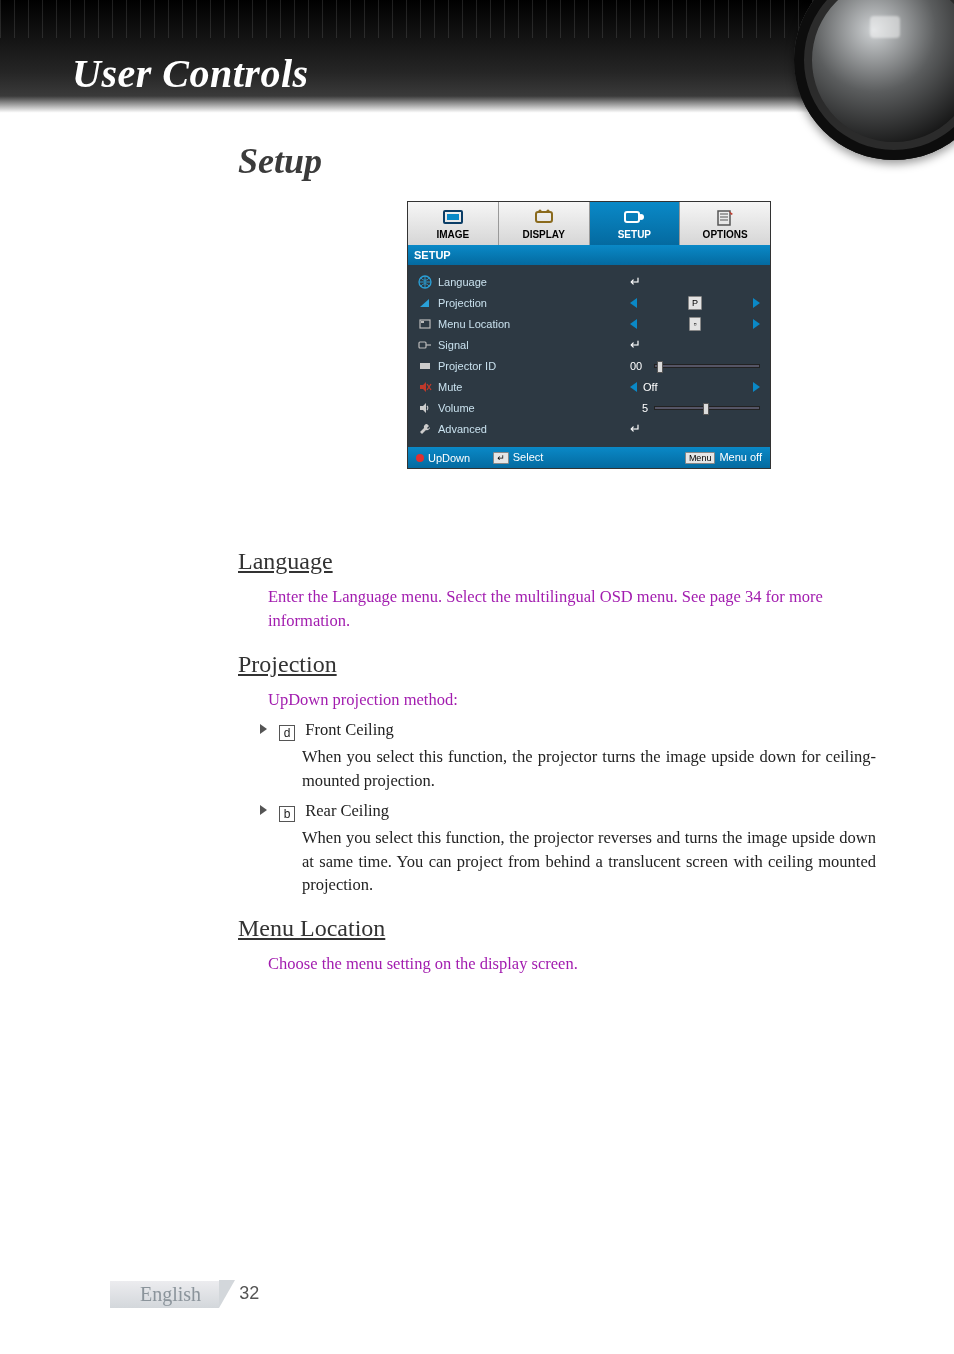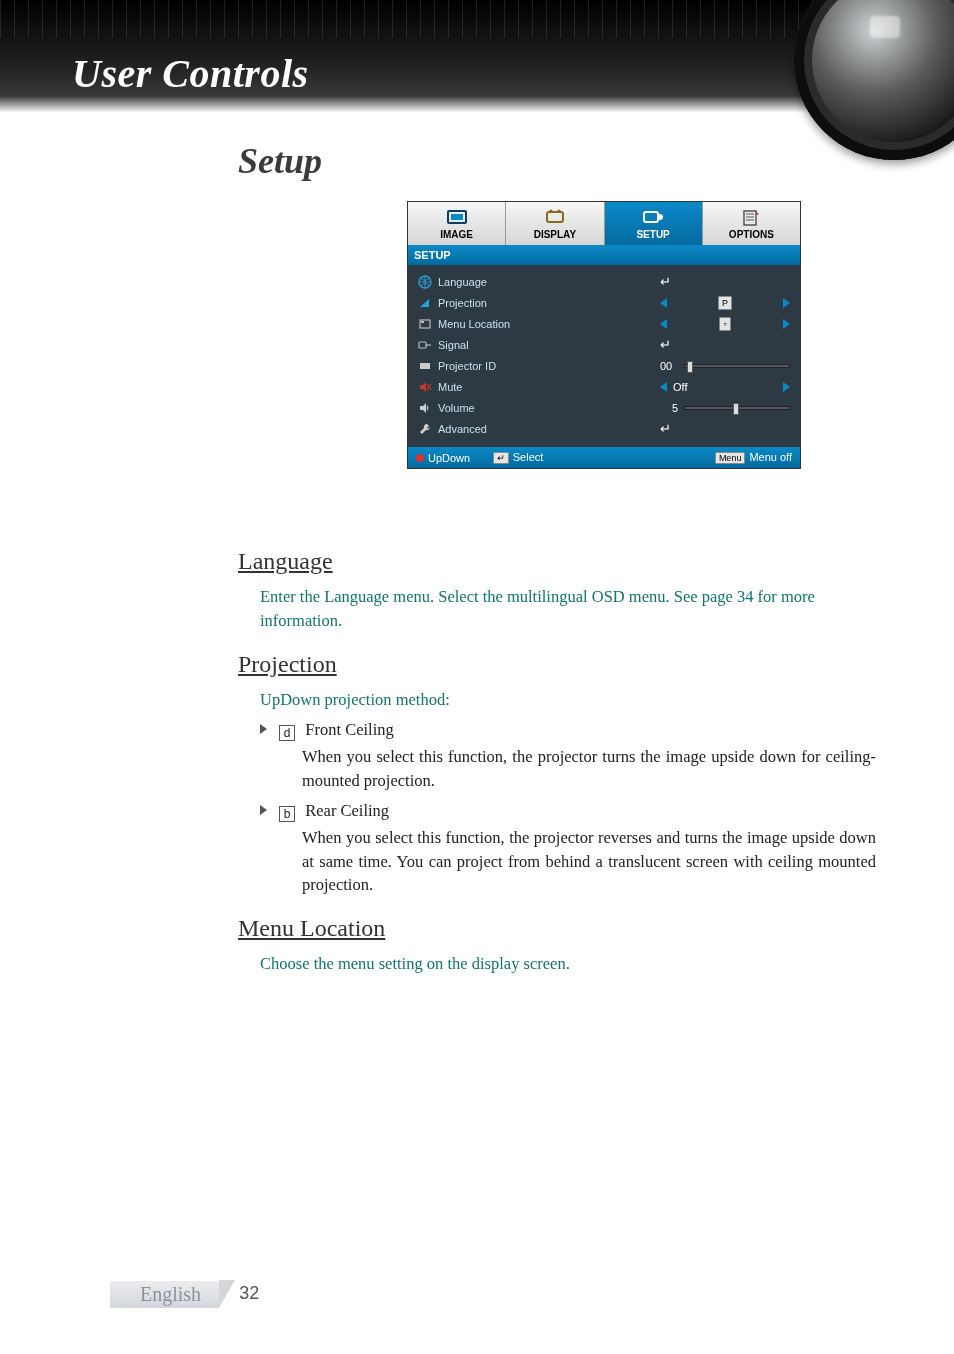--- a/index.html
+++ b/index.html
@@ -63,21 +63,21 @@
   .section-head {
     font-style: italic;
     font-weight: bold;
     font-size: 36px;
     color: #3b3b3b;
     margin-bottom: 20px;
   }
 
   
   .osd {
-    width: 392px;
+    width: 362px;
     margin: 0 0 80px 170px;
     font-family: Arial, Helvetica, sans-serif;
     font-size: 11px;
     color: #fff;
     box-shadow: 0 0 0 1px #333;
   }
   .osd-tabs {
     display: flex;
     background: linear-gradient(#f6f6f6,#d6d6d6);
   }
@@ -173,23 +173,23 @@
     font-family: Georgia, serif;
     font-weight: normal;
     font-size: 24px;
     text-decoration: underline;
     color: #333;
     margin: 18px 0 10px 0;
   }
   .sec p.lead {
     font-size: 16.5px;
     line-height: 1.45;
-    margin: 6px 0 6px 22px;
+    margin: 6px 0 6px 30px;
     font-family: "Palatino Linotype", Georgia, serif;
-    color: #0f766e;
+    color: #a21caf;
   }
   ul.proj {
     list-style: none;
     margin-left: 22px;
   }
   ul.proj > li {
     margin: 8px 0 4px;
     font-size: 16.5px;
     font-family: "Palatino Linotype", Georgia, serif;
   }

